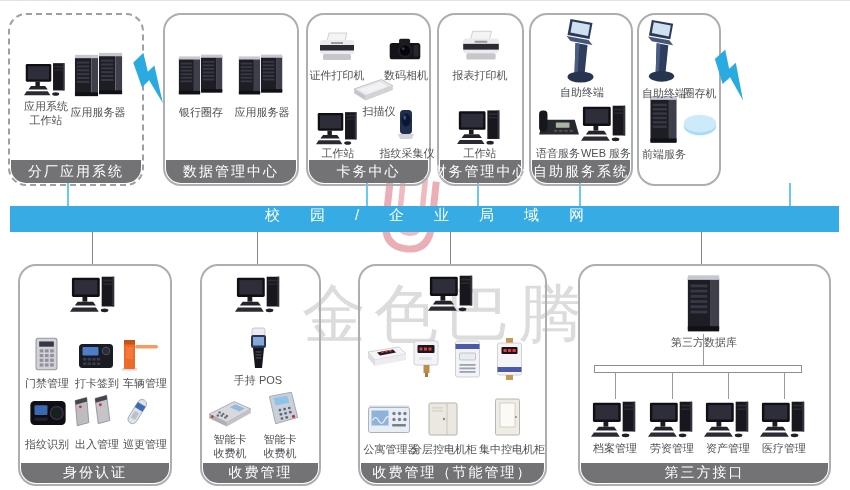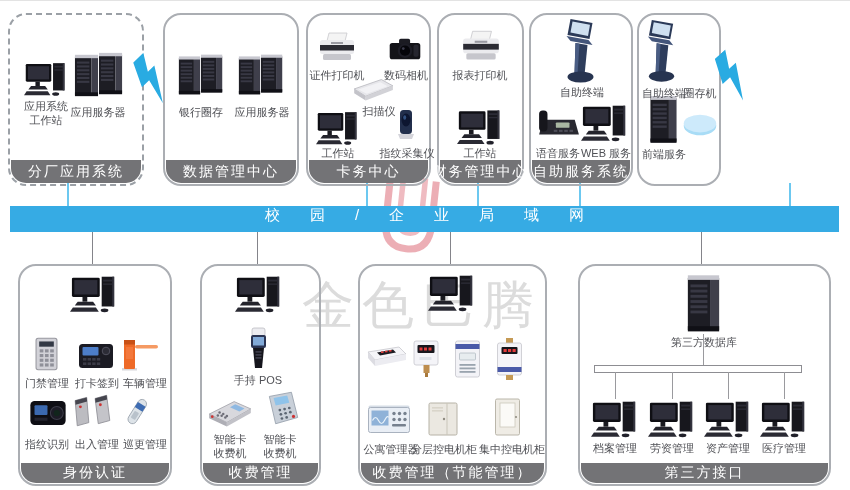--- a/index.html
+++ b/index.html
@@ -16,21 +16,21 @@
   .icon{position:absolute;z-index:3;overflow:visible;}
   .vline{position:absolute;width:2px;z-index:1;}
   .vline.cyan{background:#6cc8f0;}
   .vline.gray{width:1px;background:#84848a;}
   .inv{position:absolute;width:1px;background:#9a9a9e;z-index:3;}
   .inh{position:absolute;height:1px;background:#9a9a9e;z-index:3;}
   .bus{position:absolute;border:1px solid #8d8d92;background:#fff;z-index:3;}
   .lanbar{position:absolute;left:10px;top:205px;width:829px;height:26px;background:#36abe4;z-index:2;
           display:flex;justify-content:center;}
   .lanbar span{color:#fff;font-size:15px;letter-spacing:30px;margin-right:-30px;white-space:nowrap;}
-  .watermark{position:absolute;left:302px;top:270px;font-size:52px;letter-spacing:8px;color:#dcdcdc;
+  .watermark{position:absolute;left:302px;top:270px;font-size:64px;letter-spacing:8px;color:#dcdcdc;
              z-index:0;white-space:nowrap;}
   .logo{position:absolute;left:376px;top:176px;z-index:0;}
   .bolt{position:absolute;z-index:4;overflow:visible;}
 </style>
 </head>
 <body>
 
 <div class="stage">
 
   <svg width="0" height="0" style="position:absolute" aria-hidden="true">

